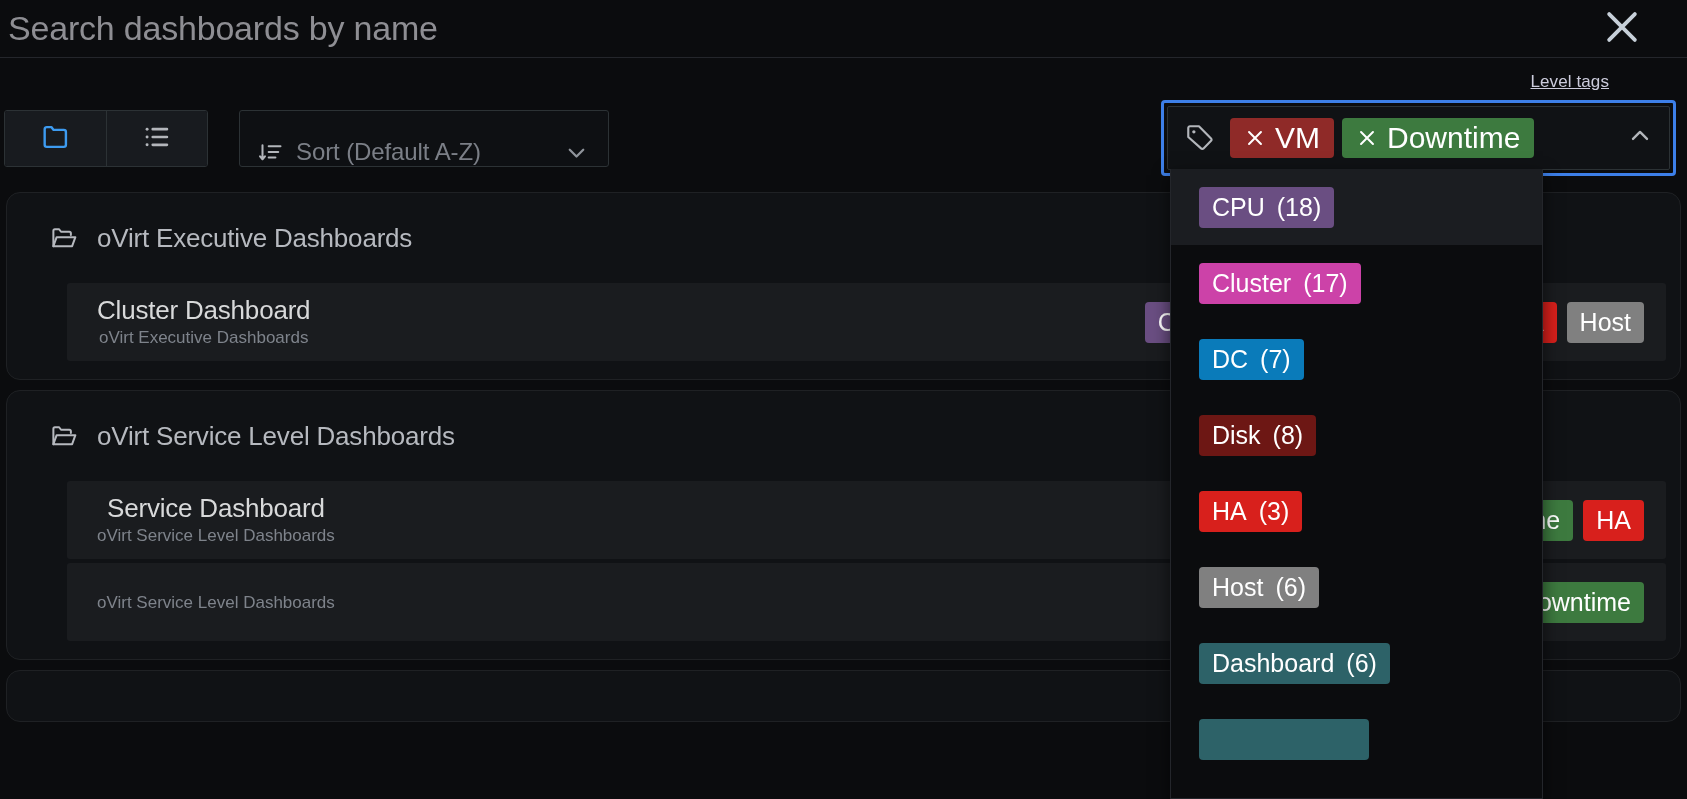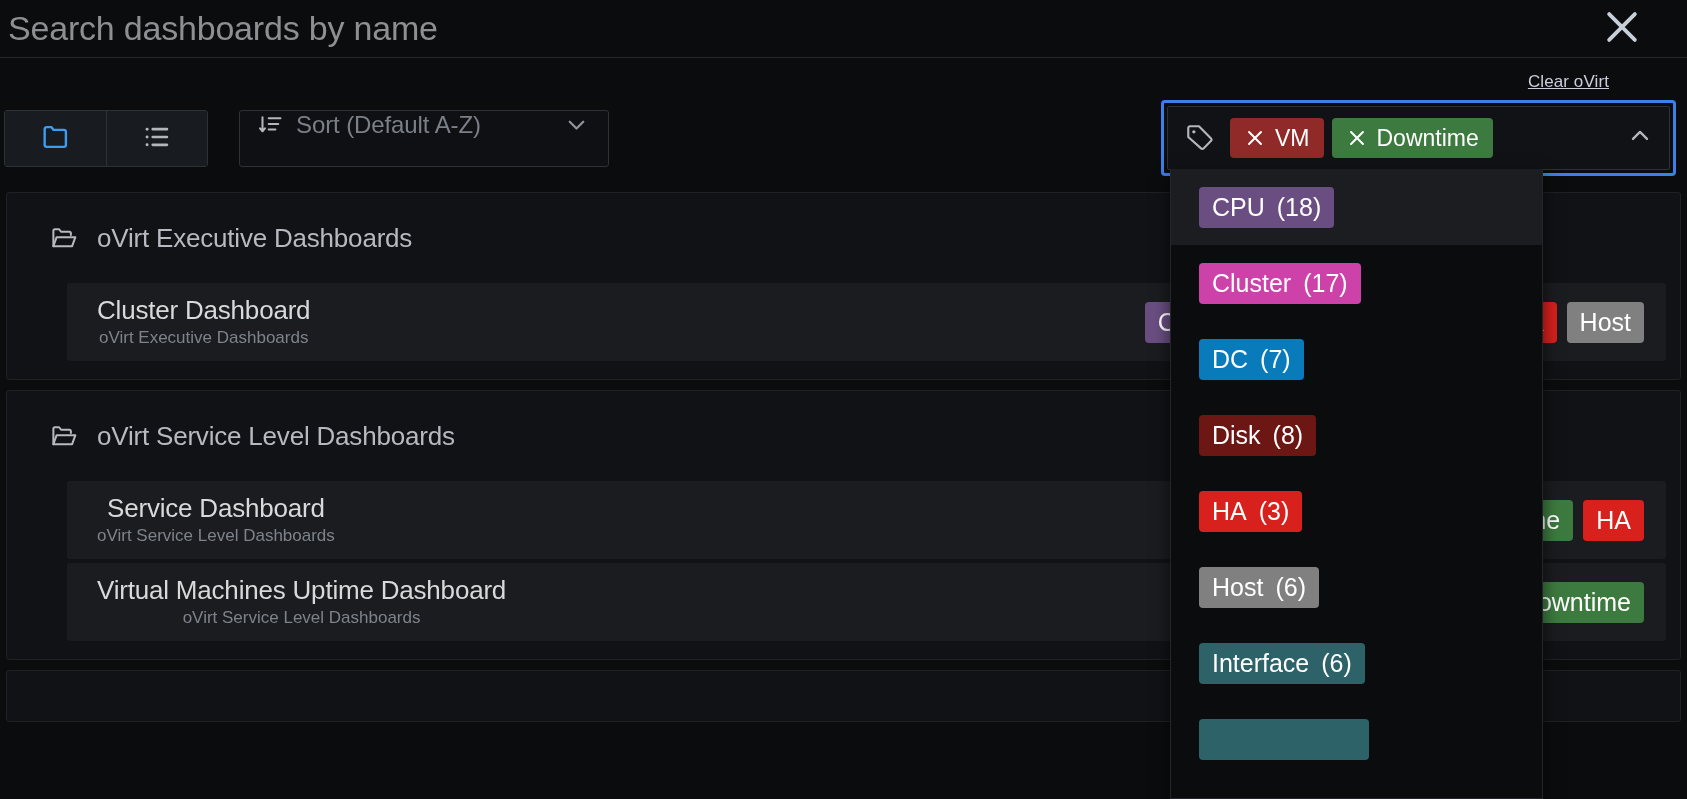--- a/index.html
+++ b/index.html
@@ -50,21 +50,21 @@
     display: flex; align-items: center; justify-content: center;
     border: none; cursor: pointer;
   }
   .vt-btn + .vt-btn { border-left: 1px solid #2c3235; }
   .vt-btn.active svg { stroke: #3d9bf0; }
 
   .sort-select {
     position: absolute; left: 239px; top: 0;
     width: 370px; height: 57px;
     background: #0e1013; border: 1px solid #2c3235; border-radius: 3px;
-    display: flex; align-items: flex-start; padding: 0 14px 0 18px;
+    display: flex; align-items: flex-end; padding: 0 14px 0 18px;
     cursor: pointer;
   }
   .sort-icon { flex: 0 0 auto; margin-right: 11px; display: flex; }
   .sort-label { flex: 1 1 auto; color: #7b7f87; font-size: 24px; letter-spacing: -0.1px; }
   .sort-chevron { flex: 0 0 auto; display: flex; padding-right: 4px; }
 
   
   .tagfilter {
     position: absolute; left: 1161px; top: 100px;
     width: 515px; height: 76px;
@@ -74,21 +74,21 @@
   .tagfilter-inner {
     width: 100%; height: 100%;
     background: #101215; border: 1px solid #2c3235; border-radius: 2px;
     display: flex; align-items: center; padding: 0 6px 0 16px;
   }
   .tagfilter-icon { flex: 0 0 auto; display: flex; margin-right: 14px; }
   .chips { flex: 1 1 auto; display: flex; align-items: center; gap: 8px; overflow: hidden; }
   .chip {
     display: inline-flex; align-items: center; gap: 9px;
     height: 40px; padding: 0 14px; border-radius: 4px;
-    color: #ffffff; font-size: 23px; white-space: nowrap; cursor: pointer;
+    color: #ffffff; font-size: 30px; white-space: nowrap; cursor: pointer;
   }
   .chip .xmark { display: flex; }
   .tagfilter-caret {
     flex: 0 0 auto; width: 46px; height: 100%;
     display: flex; align-items: center; justify-content: center; cursor: pointer;
   }
 
   
   .tagmenu {
     position: absolute; left: 1170px; top: 169px;
@@ -105,21 +105,21 @@
   .menu-tag {
     display: inline-flex; align-items: center; height: 41px;
     padding: 0 13px; border-radius: 4px; color: #fff;
     font-size: 25px; white-space: nowrap;
   }
   .menu-tag .cnt { margin-left: 12px; }
 
   
   .list { position: absolute; left: 0; top: 192px; width: 1687px; height: 607px; }
   .section {
-    background: #101215; border: 1px solid #1f2124; border-radius: 3px;
+    background: #101215; border: 1px solid #1f2124; border-radius: 14px;
     margin: 0 6px 10px 6px;
   }
   .section-head { height: 90px; display: flex; align-items: center; padding-left: 42px; cursor: pointer; }
   .folder-icon { display: flex; margin-right: 18px; }
   .section-title { color: #b6b9bf; font-size: 26px; letter-spacing: -0.2px; }
   .row {
     height: 78px; margin: 0 14px 4px 60px;
     background: #1a1c1f; border-radius: 3px;
     display: flex; align-items: center; cursor: pointer; text-align: center;
   }
@@ -143,21 +143,21 @@
     <input class="search-input" type="text" placeholder="Search dashboards by name" style="">
     <button class="close-btn">
       <span>
         <svg width="44" height="44" viewBox="0 0 24 24" fill="none" stroke="#c7d0d9" stroke-width="2.1" stroke-linecap="round">
           <path d="M5 5 L19 19 M19 5 L5 19"></path>
         </svg>
       </span>
     </button>
   </div>
 
-  <span class="clear-tags">Clear oVirt</span>
+  <span class="clear-tags">Level tags</span>
 
   <div class="actionbar">
 
     <div class="viewtoggle">
       <button class="vt-btn active">
         <span>
           <svg width="34" height="34" viewBox="0 0 24 24" fill="none" stroke="#3d9bf0" stroke-width="1.7" stroke-linejoin="round" stroke-linecap="round">
             <path d="M4 6.5a1.5 1.5 0 0 1 1.5-1.5h3.2l1.6 2h7.2A1.5 1.5 0 0 1 19 8.5v9a1.5 1.5 0 0 1-1.5 1.5h-12A1.5 1.5 0 0 1 4 17.5z"></path>
           </svg>
         </span>
@@ -234,21 +234,20 @@
             </div>
             <div class="row-tags">
               <span class="row-tag" style="background: rgb(204, 66, 168);">Cluster</span>
               <span class="row-tag" style="background: rgb(10, 123, 186);">DC</span>
               <span class="row-tag" style="background: rgb(61, 122, 63);">Downtime</span>
               <span class="row-tag" style="background: rgb(216, 32, 28);">HA</span>
             </div>
           </div>
           <div class="row">
             <div class="row-main">
-              <div class="row-title">Virtual Machines Uptime Dashboard</div>
               <div class="row-sub">oVirt Service Level Dashboards</div>
             </div>
             <div class="row-tags">
               <span class="row-tag" style="background: rgb(106, 78, 130);">CPU</span>
               <span class="row-tag" style="background: rgb(204, 66, 168);">Cluster</span>
               <span class="row-tag" style="background: rgb(10, 123, 186);">DC</span>
               <span class="row-tag" style="background: rgb(61, 122, 63);">Downtime</span>
             </div>
           </div>
           <div style="height: 14px;"></div>
@@ -325,21 +324,21 @@
         </span>
       </div>
       <div class="tagmenu-item">
         <span class="menu-tag" style="background: rgb(128, 128, 128);">
           <span>Host</span>
           <span class="cnt">(6)</span>
         </span>
       </div>
       <div class="tagmenu-item">
         <span class="menu-tag" style="background: rgb(45, 98, 104);">
-          <span>Interface</span>
+          <span>Dashboard</span>
           <span class="cnt">(6)</span>
         </span>
       </div>
       <div class="tagmenu-item">
         <span class="menu-tag" style="background: rgb(45, 98, 104); width: 170px;">
           <span></span>
           <span class="cnt"></span>
         </span>
       </div>
     </div>

